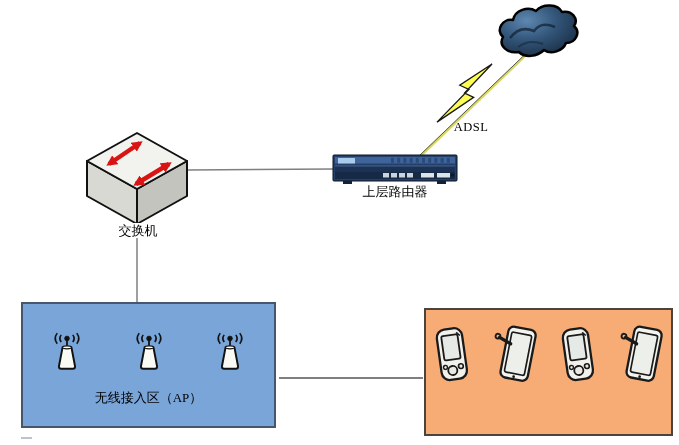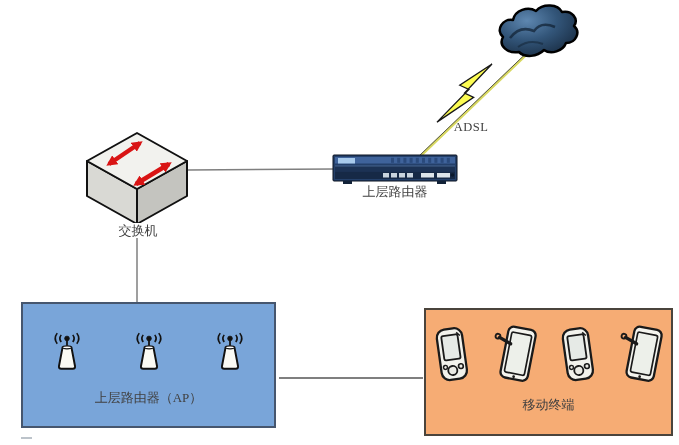--- a/index.html
+++ b/index.html
@@ -1,18 +1,18 @@
 <!DOCTYPE html>
 <html><head>
 <meta charset="utf-8">
 <style>
   html,body{margin:0;padding:0;background:#fff;}
   #stage{
     position:relative;width:679px;height:445px;background:#ffffff;overflow:hidden;
-    font-family:"Liberation Serif","DejaVu Serif",serif;color:#404040;
+    font-family:"Liberation Serif","DejaVu Serif",serif;color:#000000;
   }
   #overlay{position:absolute;left:0;top:0;z-index:1;}
   .lbl{position:absolute;z-index:3;text-align:center;font-size:13px;line-height:15px;}
   #adsl-label{left:441px;top:120px;width:60px;font-size:12.5px;letter-spacing:.5px;}
   #router-label{left:333px;top:184px;width:124px;}
   #switch-label{left:96px;top:223px;width:84px;background:#fff;}
   .zone{position:absolute;z-index:2;box-sizing:border-box;display:flex;flex-direction:column;}
   #ap-zone{left:21px;top:302px;width:255px;height:126px;}
   #ap-icons{display:flex;justify-content:space-between;padding:0 26px;margin-top:22px;height:48px;}
   #ap-label{margin-top:15px;font-size:13px;}
@@ -143,35 +143,34 @@
         <svg width="36" height="48">
           <use href="#antenna"></use>
         </svg>
         <svg width="36" height="48">
           <use href="#antenna"></use>
         </svg>
         <svg width="36" height="48">
           <use href="#antenna"></use>
         </svg>
       </div>
-    <div class="zlabel" id="ap-label">上层路由器（AP）</div>
+    <div class="zlabel" id="ap-label">无线接入区（AP）</div>
   </div>
 
   <div class="zone" id="mobile-zone" style="background: rgb(246, 172, 116); border: 2px solid rgb(74, 68, 60);">
     <div id="mobile-icons">
         <svg width="40" height="62">
           <use href="#pda"></use>
         </svg>
         <svg width="48" height="62">
           <use href="#tablet-stylus"></use>
         </svg>
         <svg width="40" height="62">
           <use href="#pda"></use>
         </svg>
         <svg width="48" height="62">
           <use href="#tablet-stylus"></use>
         </svg>
       </div>
-    <div class="zlabel" id="mobile-label">移动终端</div>
   </div>
 
   <div id="stray-mark"></div>
 </div>
 
 </body></html>

